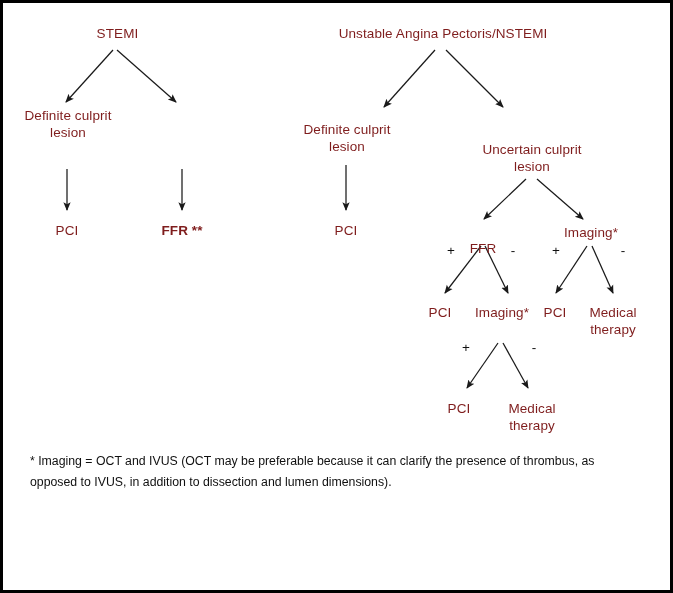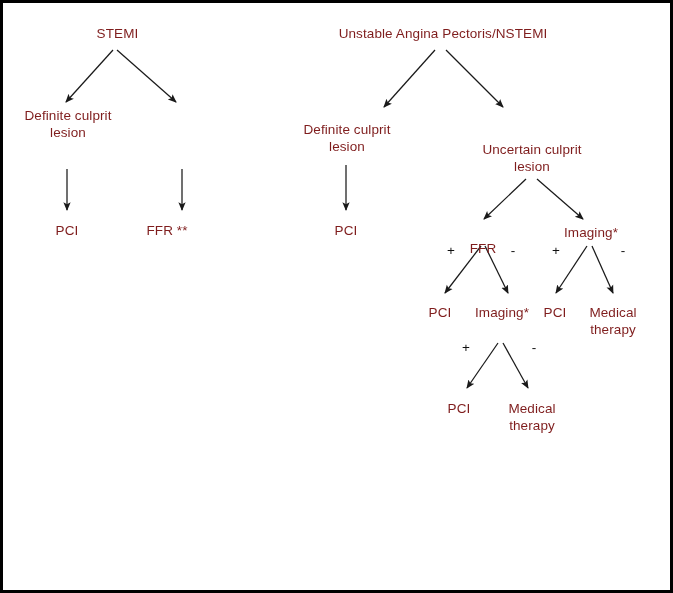--- a/index.html
+++ b/index.html
@@ -87,21 +87,21 @@
   </svg>
 
   <div class="node" style="left:62px; top:22px; width:105px;">STEMI</div>
 
   <div class="node" style="left:6px; top:104px; width:118px;">Definite culprit
 lesion</div>
 
 
   <div class="node" style="left:24px; top:219px; width:80px;">PCI</div>
 
-  <div class="node" style="left:124px; top:219px; width:80px;">FFR **</div>
+  <div class="node" style="left:139px; top:219px; width:80px;font-weight:bold;">FFR **</div>
 
   <div class="node" style="left:312px; top:22px; width:256px;">Unstable Angina Pectoris/NSTEMI</div>
 
   <div class="node" style="left:285px; top:118px; width:118px;">Definite culprit
 lesion</div>
 
   <div class="node" style="left:466px; top:118px; width:126px;margin-top:20px;">Uncertain culprit
 lesion</div>
 
   <div class="node" style="left:303px; top:219px; width:80px;">PCI</div>
@@ -126,15 +126,16 @@
 therapy</div>
 
   <div class="sign" style="left:456px; top:338px; width:14px;">+</div>
   <div class="sign" style="left:524px; top:338px; width:14px;">-</div>
 
   <div class="node" style="left:425px; top:397px; width:62px;">PCI</div>
 
   <div class="node" style="left:487px; top:397px; width:84px;">Medical
 therapy</div>
 
+  <div class="note" style="left:27px; top:448px; width:602px;">* Imaging = OCT and IVUS (OCT may be preferable because it can clarify the presence of thrombus, as opposed to IVUS, in addition to dissection and lumen dimensions).</div>
 
 
 </div>
 
 </body></html>

